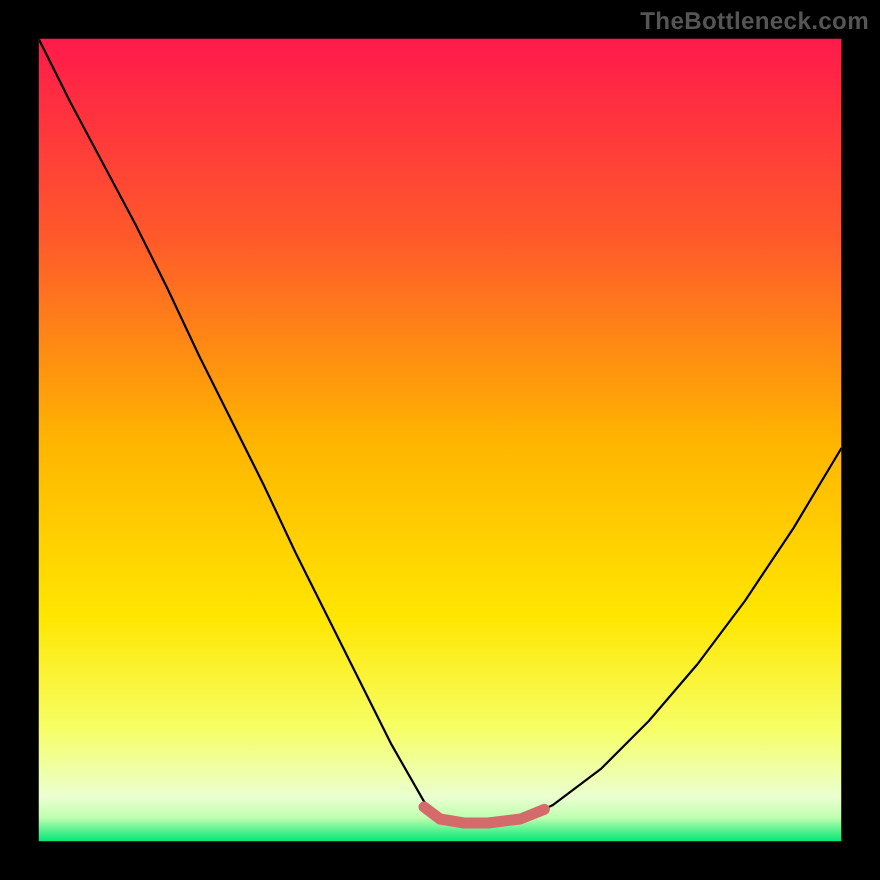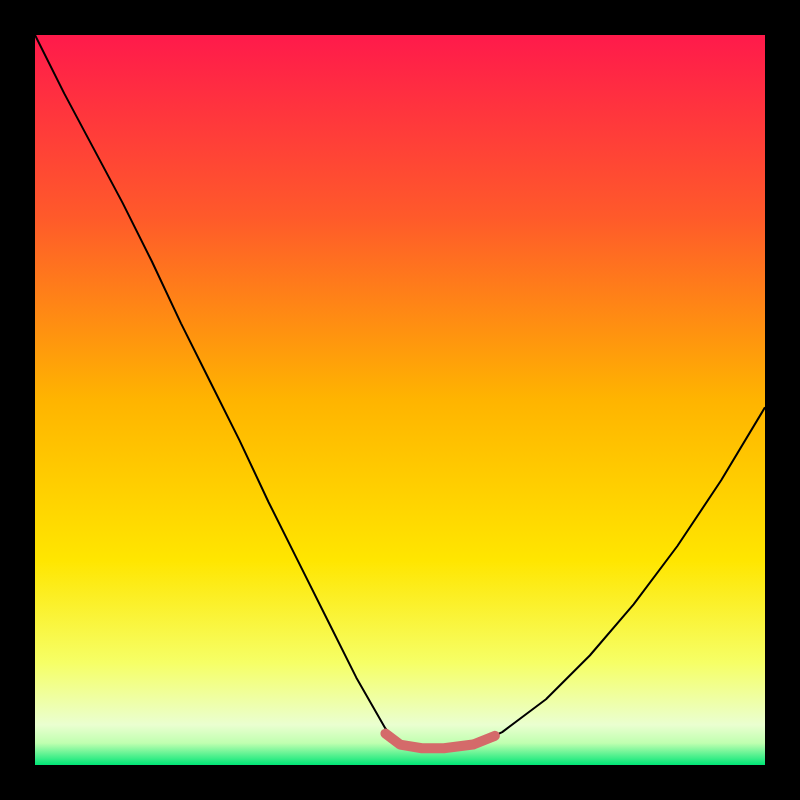--- a/index.html
+++ b/index.html
@@ -37,20 +37,21 @@
   svg {
     display: block;
     width: 100%;
     height: 100%;
   }
 </style>
 </head>
 <body>
 
 <div class="frame">
+  <div class="watermark">TheBottleneck.com</div>
 
   <div class="plot-wrap">
     <svg id="chart-svg" viewBox="0 0 730 730" preserveAspectRatio="none">
       <defs>
         <linearGradient id="bg-grad" x1="0" y1="0" x2="0" y2="1">
             <stop offset="0.00%" stop-color="#ff1a4b"></stop>
             <stop offset="25.00%" stop-color="#ff5a2a"></stop>
             <stop offset="50.00%" stop-color="#ffb400"></stop>
             <stop offset="72.00%" stop-color="#ffe600"></stop>
             <stop offset="86.00%" stop-color="#f6ff66"></stop>

